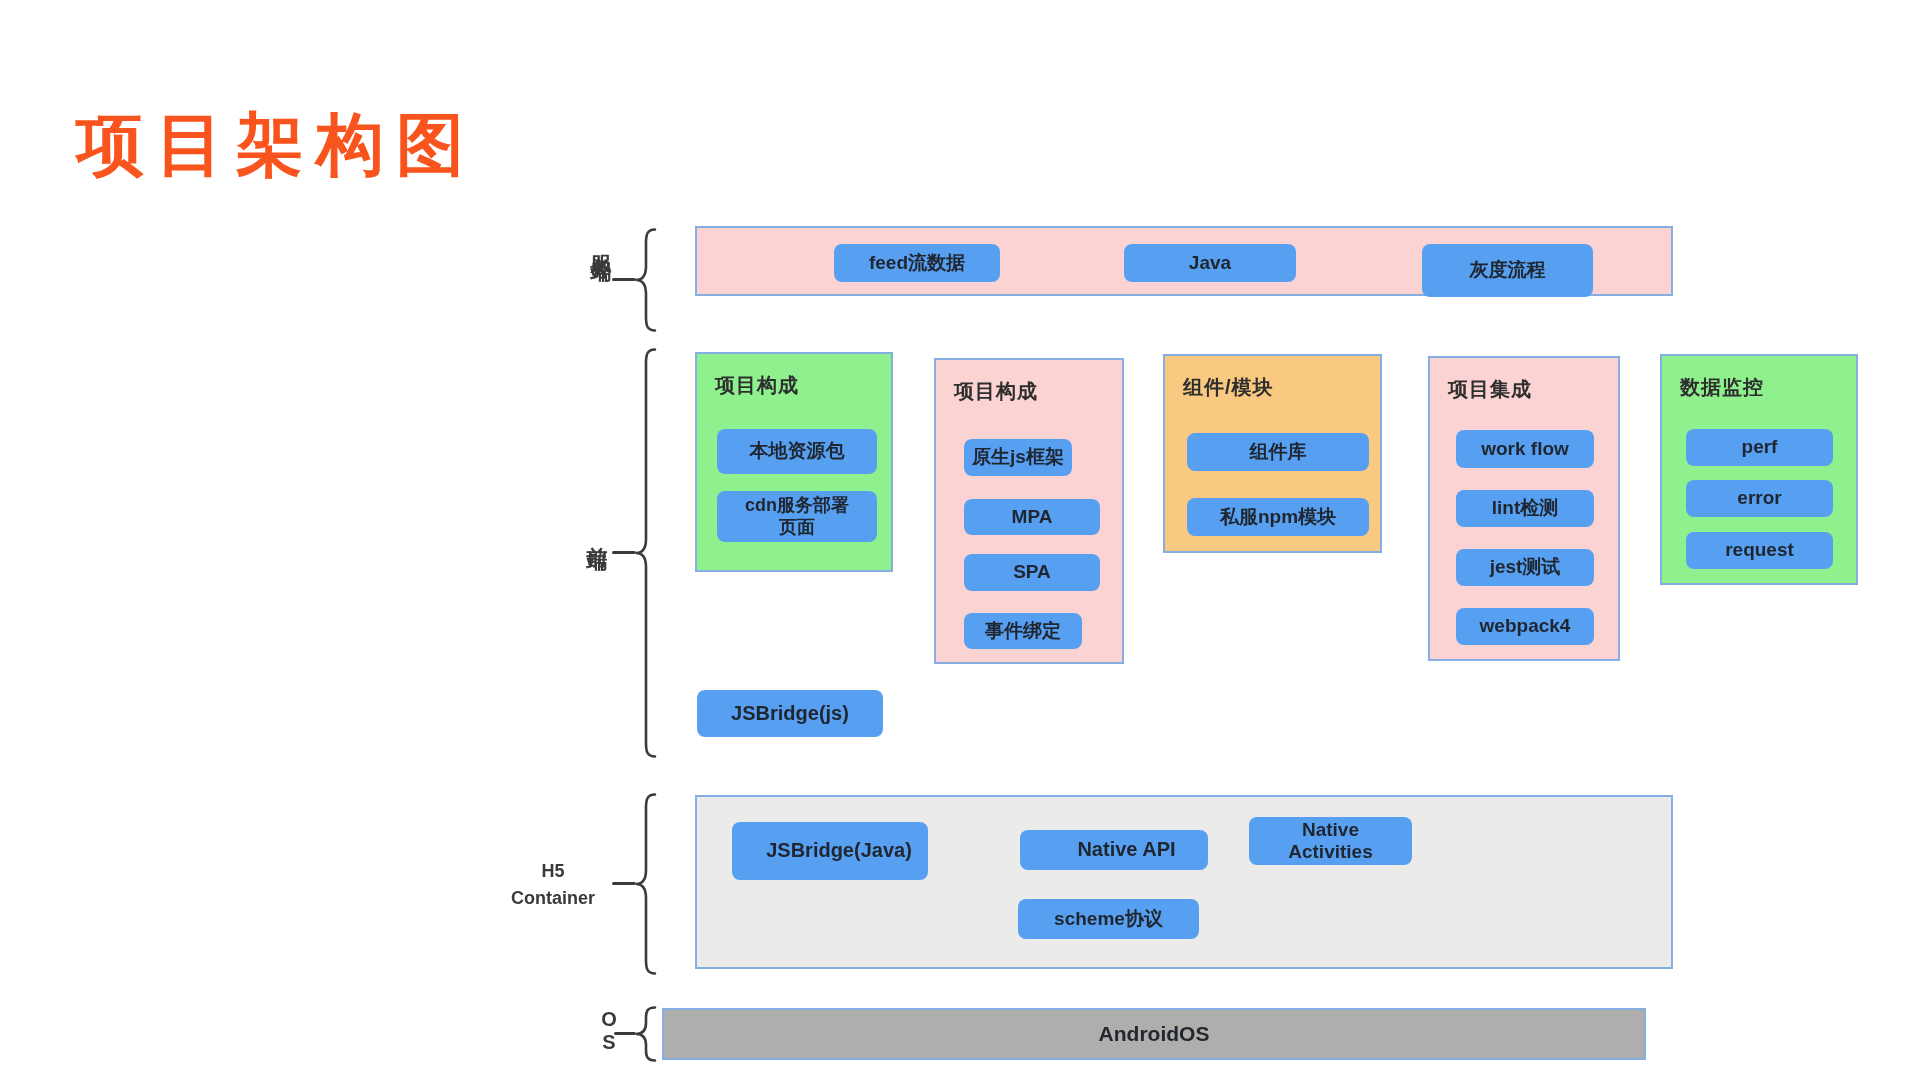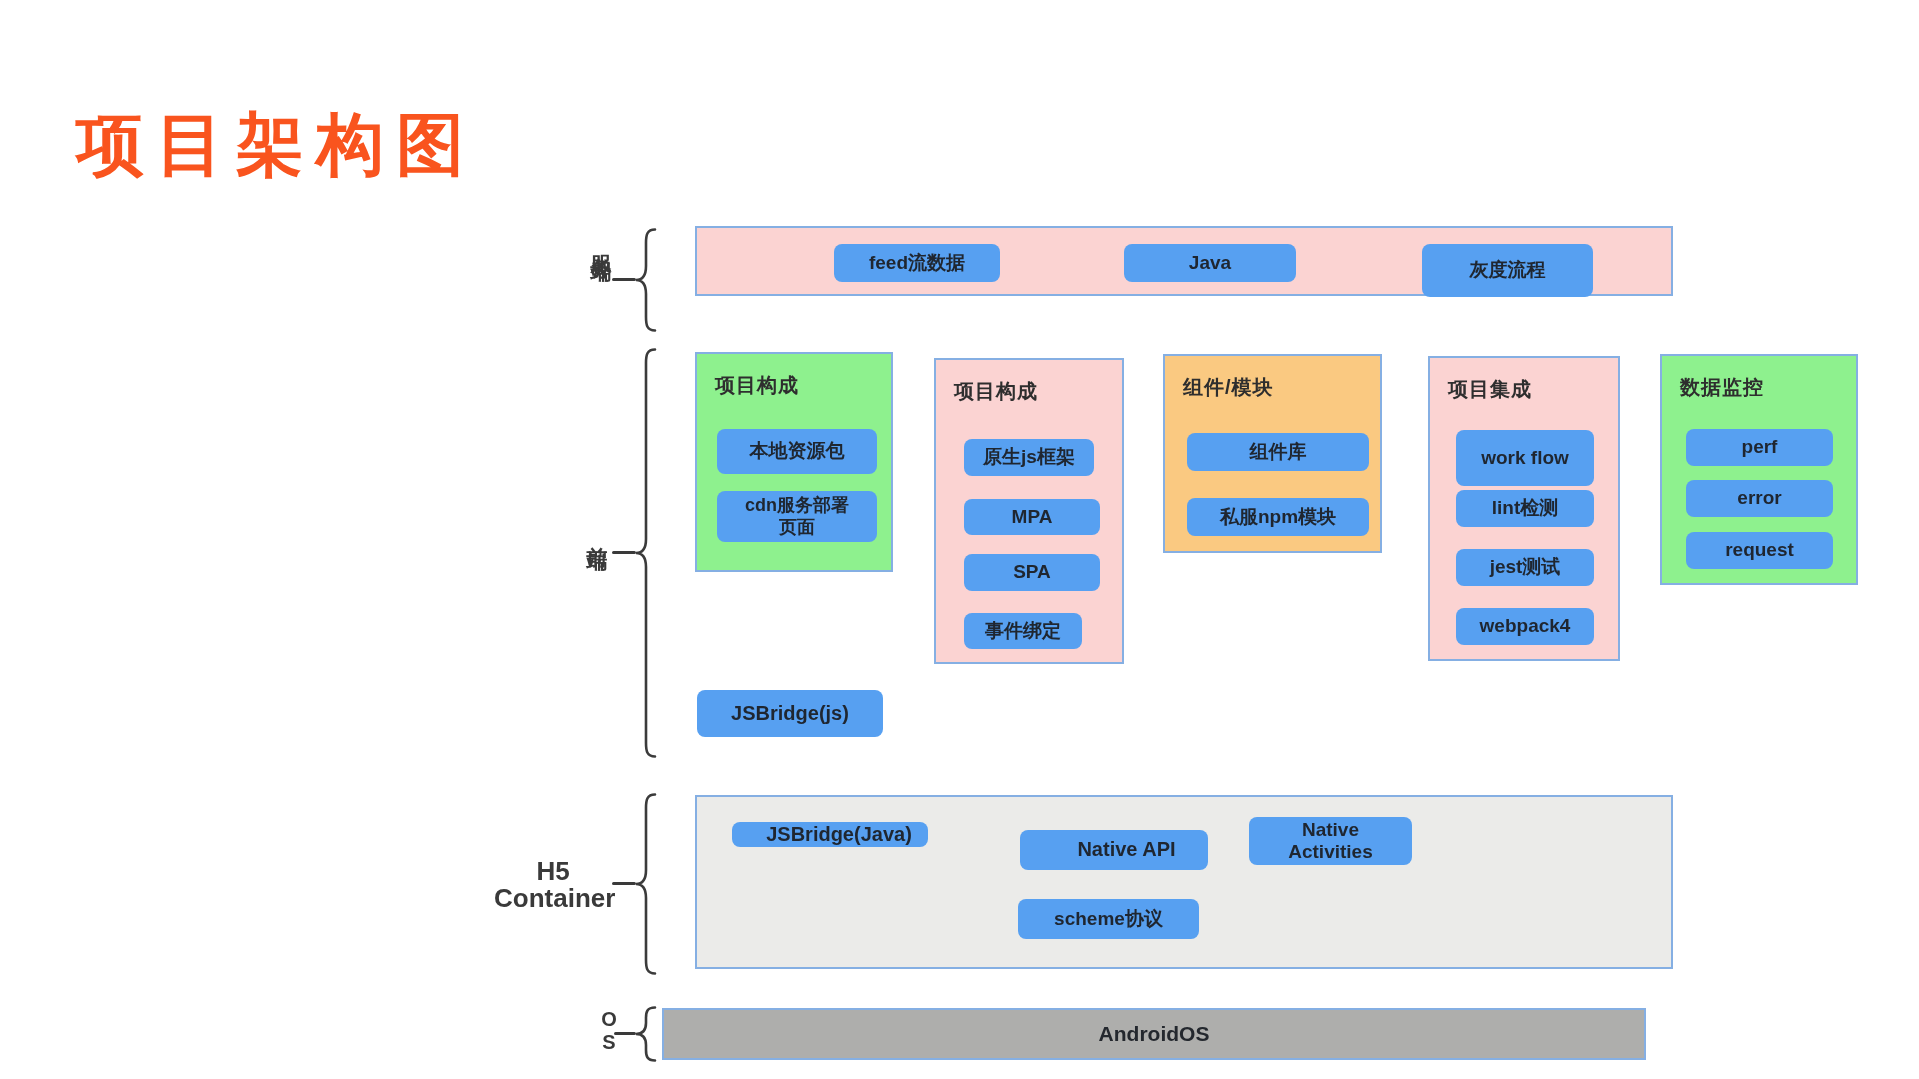--- a/index.html
+++ b/index.html
@@ -72,57 +72,57 @@
 
 <div class="panel" style="left:695px;top:352px;width:198px;height:220px;background:var(--green);">
   <div class="panel-label">项目构成</div>
   <div class="btn" style="left:20px;top:75px;width:160px;height:45px;">本地资源包</div>
   <div class="btn" style="left:20px;top:137px;width:160px;height:51px;font-size:18px;">cdn服务部署
 页面</div>
 </div>
 
 <div class="panel" style="left:934px;top:358px;width:190px;height:306px;background:var(--pink);">
   <div class="panel-label">项目构成</div>
-  <div class="btn" style="left:28px;top:79px;width:130px;height:37px;text-align:right;">原生js框架</div>
+  <div class="btn" style="left:28px;top:79px;width:108px;height:37px;text-align:right;">原生js框架</div>
   <div class="btn" style="left:28px;top:139px;width:136px;height:36px;">MPA</div>
   <div class="btn" style="left:28px;top:194px;width:136px;height:37px;">SPA</div>
   <div class="btn" style="left:28px;top:253px;width:118px;height:36px;">事件绑定</div>
 </div>
 
 <div class="panel" style="left:1163px;top:354px;width:219px;height:199px;background:var(--orange);">
   <div class="panel-label">组件/模块</div>
   <div class="btn" style="left:22px;top:77px;width:182px;height:38px;">组件库</div>
   <div class="btn" style="left:22px;top:142px;width:182px;height:38px;">私服npm模块</div>
 </div>
 
 <div class="panel" style="left:1428px;top:356px;width:192px;height:305px;background:var(--pink);">
   <div class="panel-label">项目集成</div>
-  <div class="btn" style="left:26px;top:72px;width:138px;height:56px;">work flow</div>
+  <div class="btn" style="left:26px;top:72px;width:138px;height:38px;">work flow</div>
   <div class="btn" style="left:26px;top:132px;width:138px;height:37px;">lint检测</div>
   <div class="btn" style="left:26px;top:191px;width:138px;height:37px;">jest测试</div>
   <div class="btn" style="left:26px;top:250px;width:138px;height:37px;">webpack4</div>
 </div>
 
 <div class="panel" style="left:1660px;top:354px;width:198px;height:231px;background:var(--green);">
   <div class="panel-label">数据监控</div>
   <div class="btn" style="left:24px;top:73px;width:147px;height:37px;">perf</div>
   <div class="btn" style="left:24px;top:124px;width:147px;height:37px;">error</div>
   <div class="btn" style="left:24px;top:176px;width:147px;height:37px;">request</div>
 </div>
 
 <div class="btn" style="left:697px;top:690px;width:186px;height:47px;font-size:20px;">JSBridge(js)</div>
 
-<div class="side-label" style="left:494px;top:858px;width:118px;text-align:center;font-size:26px;line-height:27px;">H5
+<div class="side-label" style="left:494px;top:858px;width:118px;text-align:center;font-size:18px;line-height:27px;">H5
 Container</div>
 <div class="dash" style="top:882px;"></div>
 <svg class="brace" style="top:793px;" width="24" height="182" viewBox="0 0 24 182">
   <path d="M21 1.5 C13 1.5 12 7 12 15 L12 77 C12 86 9 91 2 91 C9 91 12 96 12 105 L12 167 C12 175 13 180.5 21 180.5"></path>
 </svg>
 <div class="panel" style="left:695px;top:795px;width:978px;height:174px;background:var(--h5-gray);">
-  <div class="btn" style="left:35px;top:25px;width:196px;height:25px;font-size:20px;padding-left:18px;">JSBridge(Java)</div>
+  <div class="btn" style="left:35px;top:25px;width:196px;height:58px;font-size:20px;padding-left:18px;">JSBridge(Java)</div>
   <div class="btn" style="left:323px;top:33px;width:188px;height:40px;font-size:20px;padding-left:25px;">Native API</div>
   <div class="btn" style="left:552px;top:20px;width:163px;height:48px;">Native
 Activities</div>
   <div class="btn" style="left:321px;top:102px;width:181px;height:40px;">scheme协议</div>
 </div>
 
 <div class="side-label v" style="left:596px;top:1008px;font-size:20px;letter-spacing:1px;">OS</div>
 <div class="dash" style="top:1032px;left:614px;width:22px;"></div>
 <svg class="brace" style="top:1006px;" width="24" height="56" viewBox="0 0 24 56">
   <path d="M21 1.5 C13 1.5 12 6 12 12 L12 17 C12 24 9 28 2 28 C9 28 12 32 12 39 L12 44 C12 50 13 54.5 21 54.5"></path>

